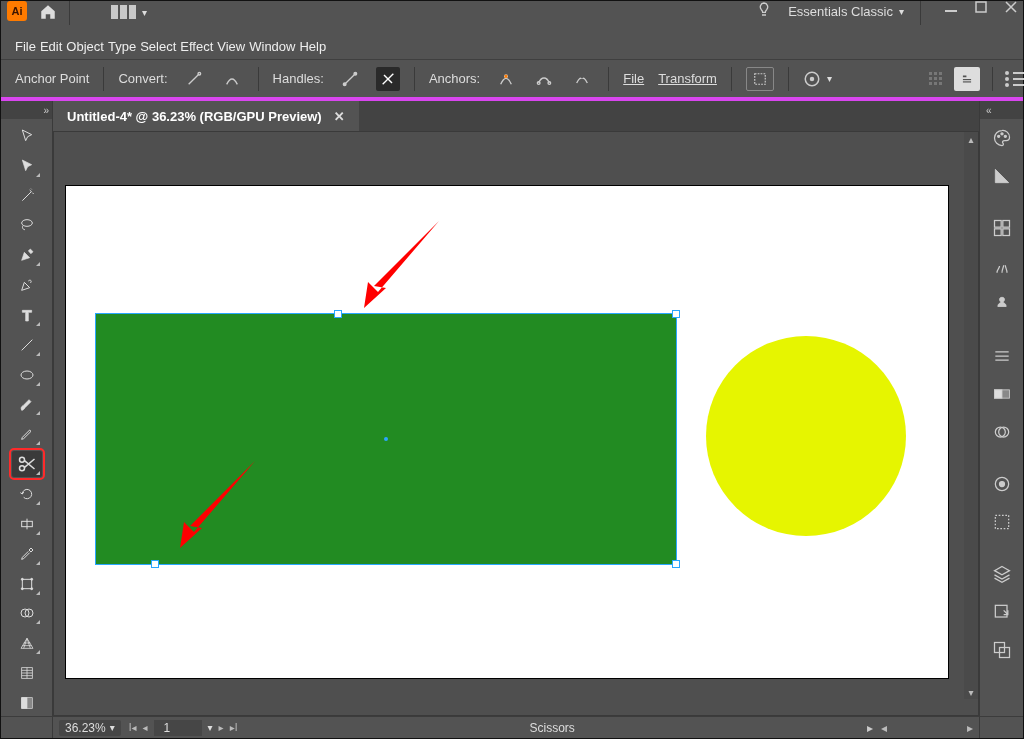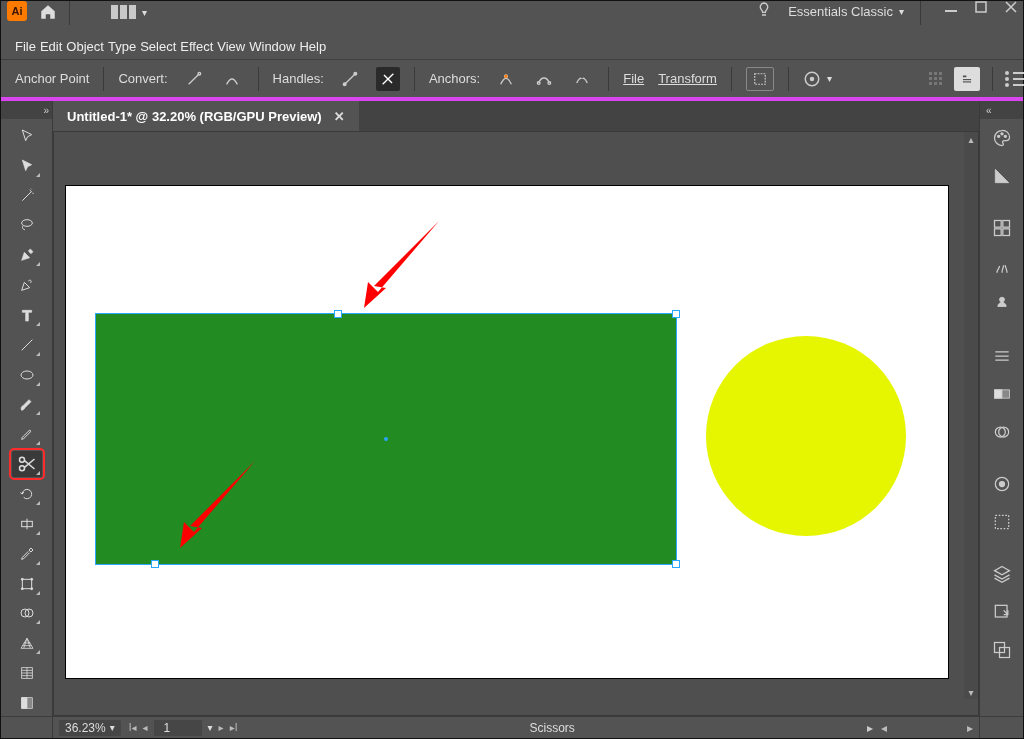--- a/index.html
+++ b/index.html
@@ -381,21 +381,21 @@
               <rect x="4" y="4" width="16" height="16" fill="#888"></rect>
               <rect x="4" y="4" width="8" height="16" fill="#ddd"></rect>
             </svg>
           </div>
       </div>
     </div>
 
     <div class="centercol">
       <div class="tabrow">
         <div class="doctab">
-          <span>Untitled-1* @ 32.20% (RGB/GPU Preview)</span>
+          <span>Untitled-4* @ 36.23% (RGB/GPU Preview)</span>
           <span class="close">✕</span>
         </div>
       </div>
 
       <div class="canvas-viewport">
         <div class="artboard">
           <div class="rect-shape">
             <div class="anchor tr"></div>
             <div class="anchor br"></div>
             <div class="anchor bl"></div>

